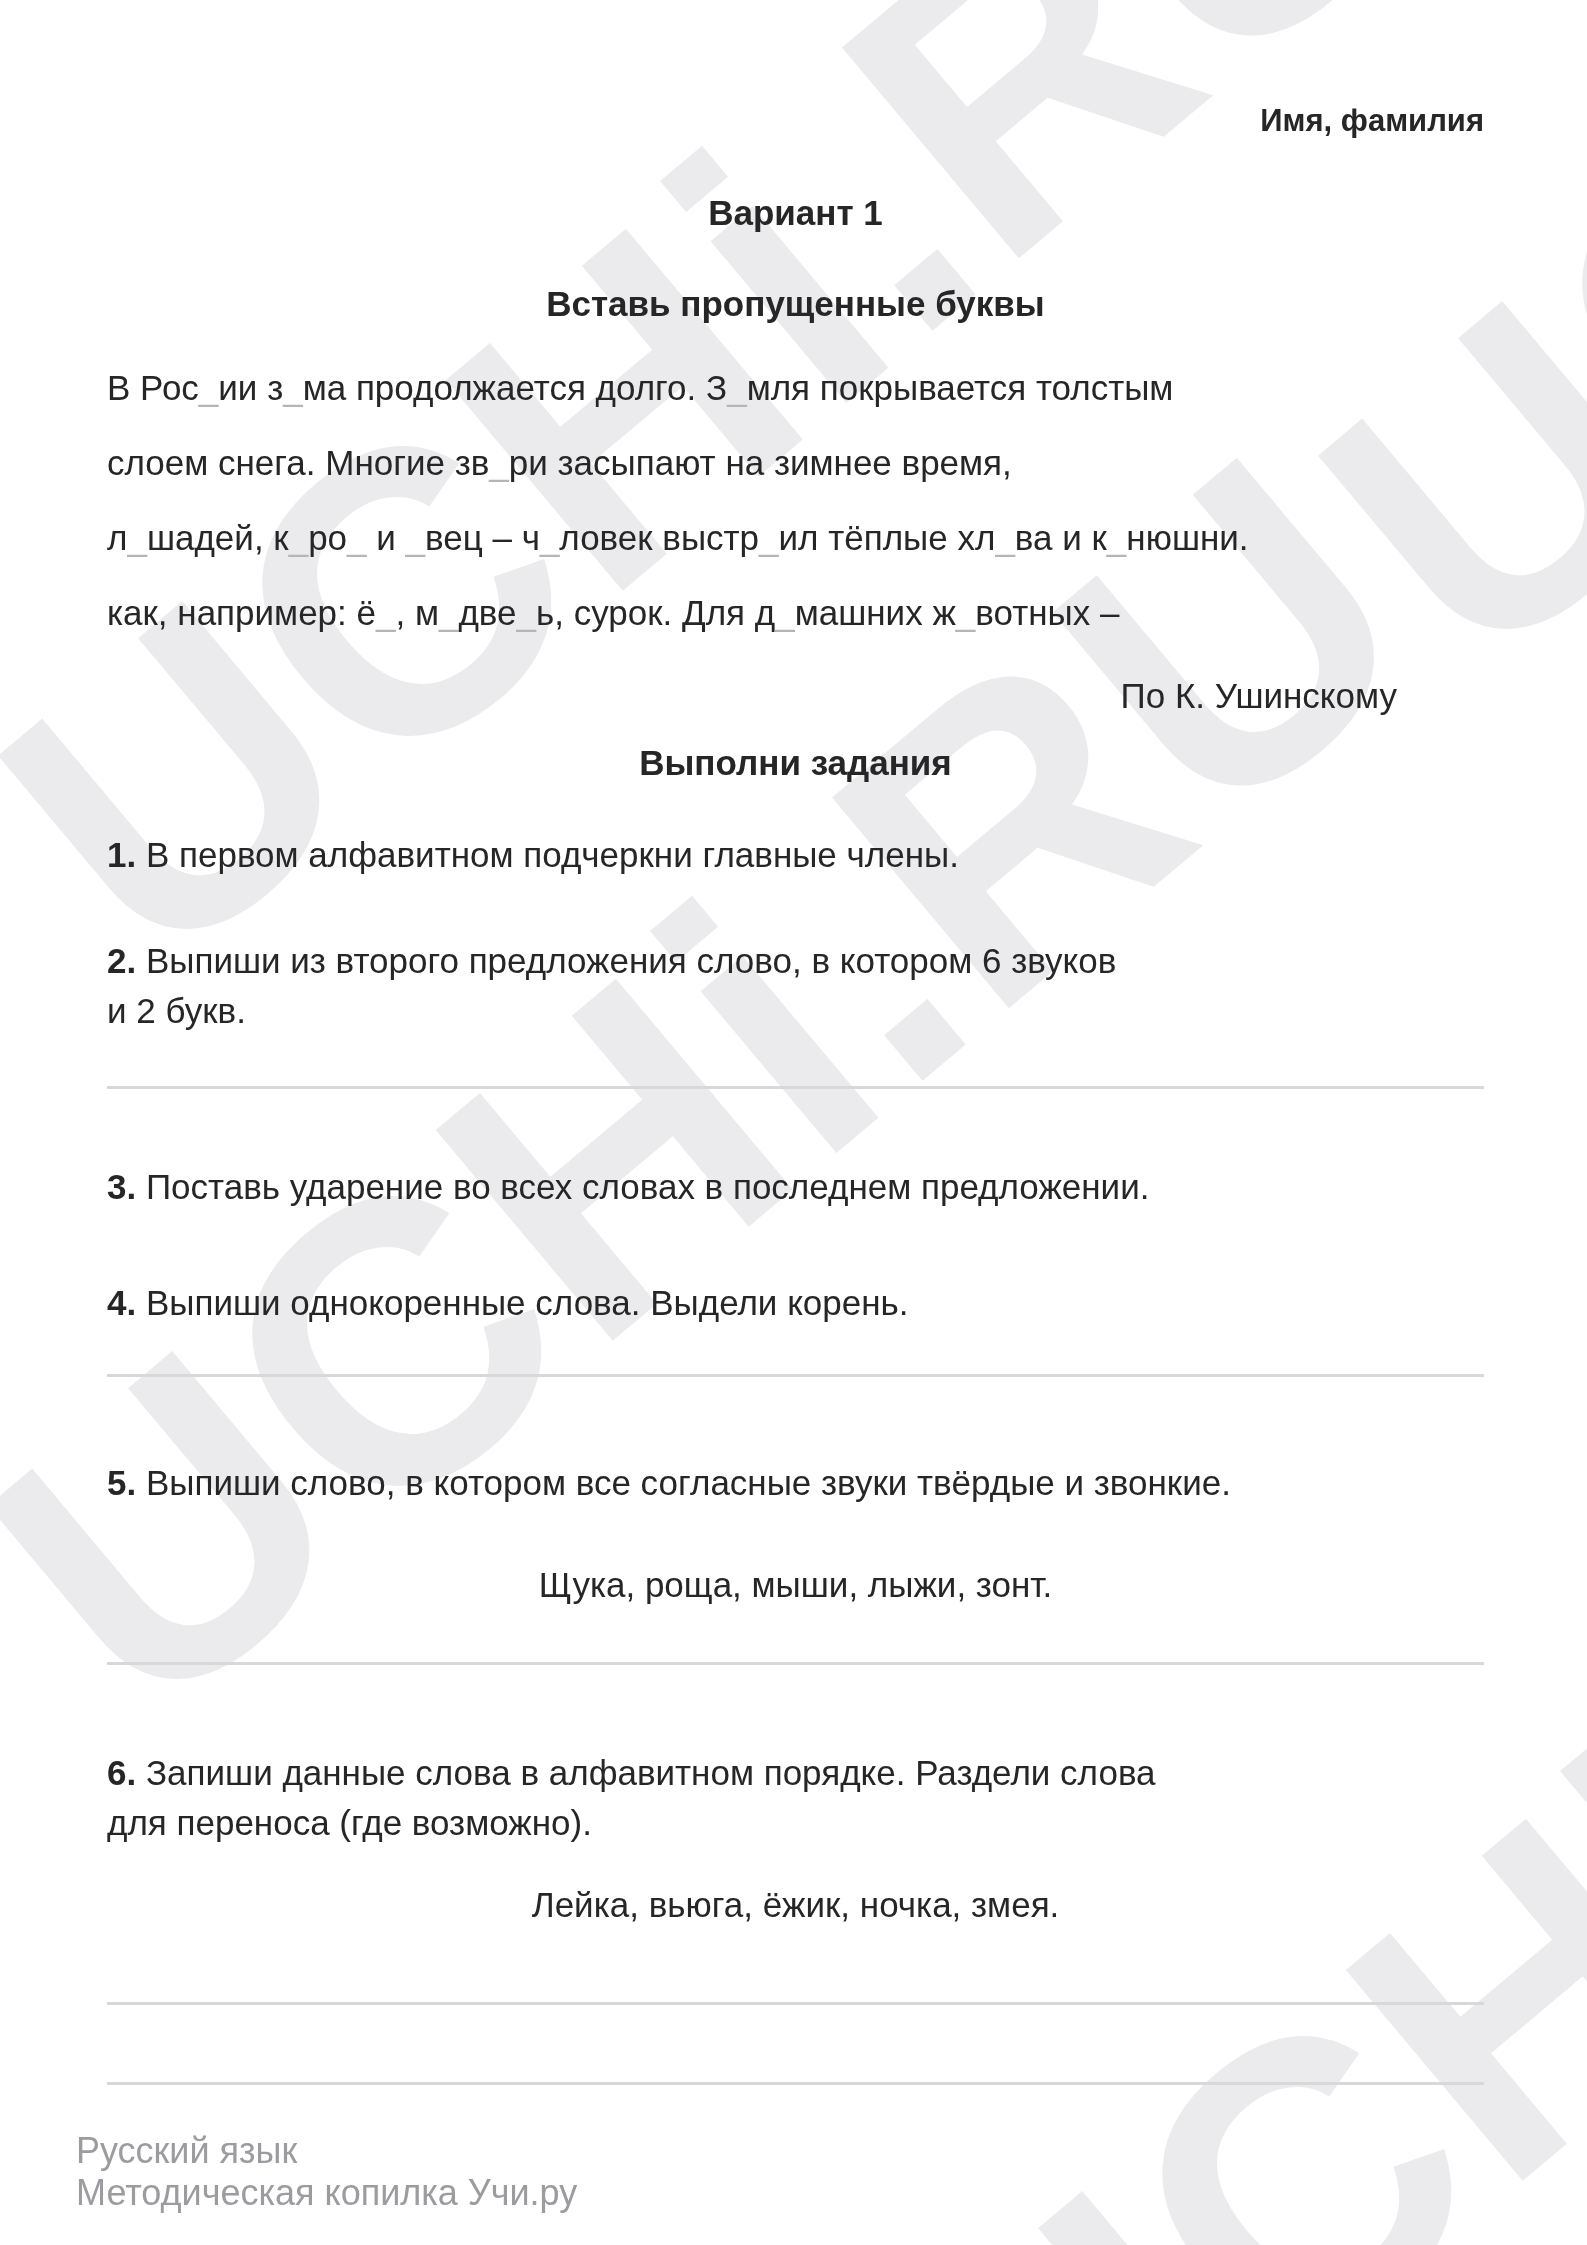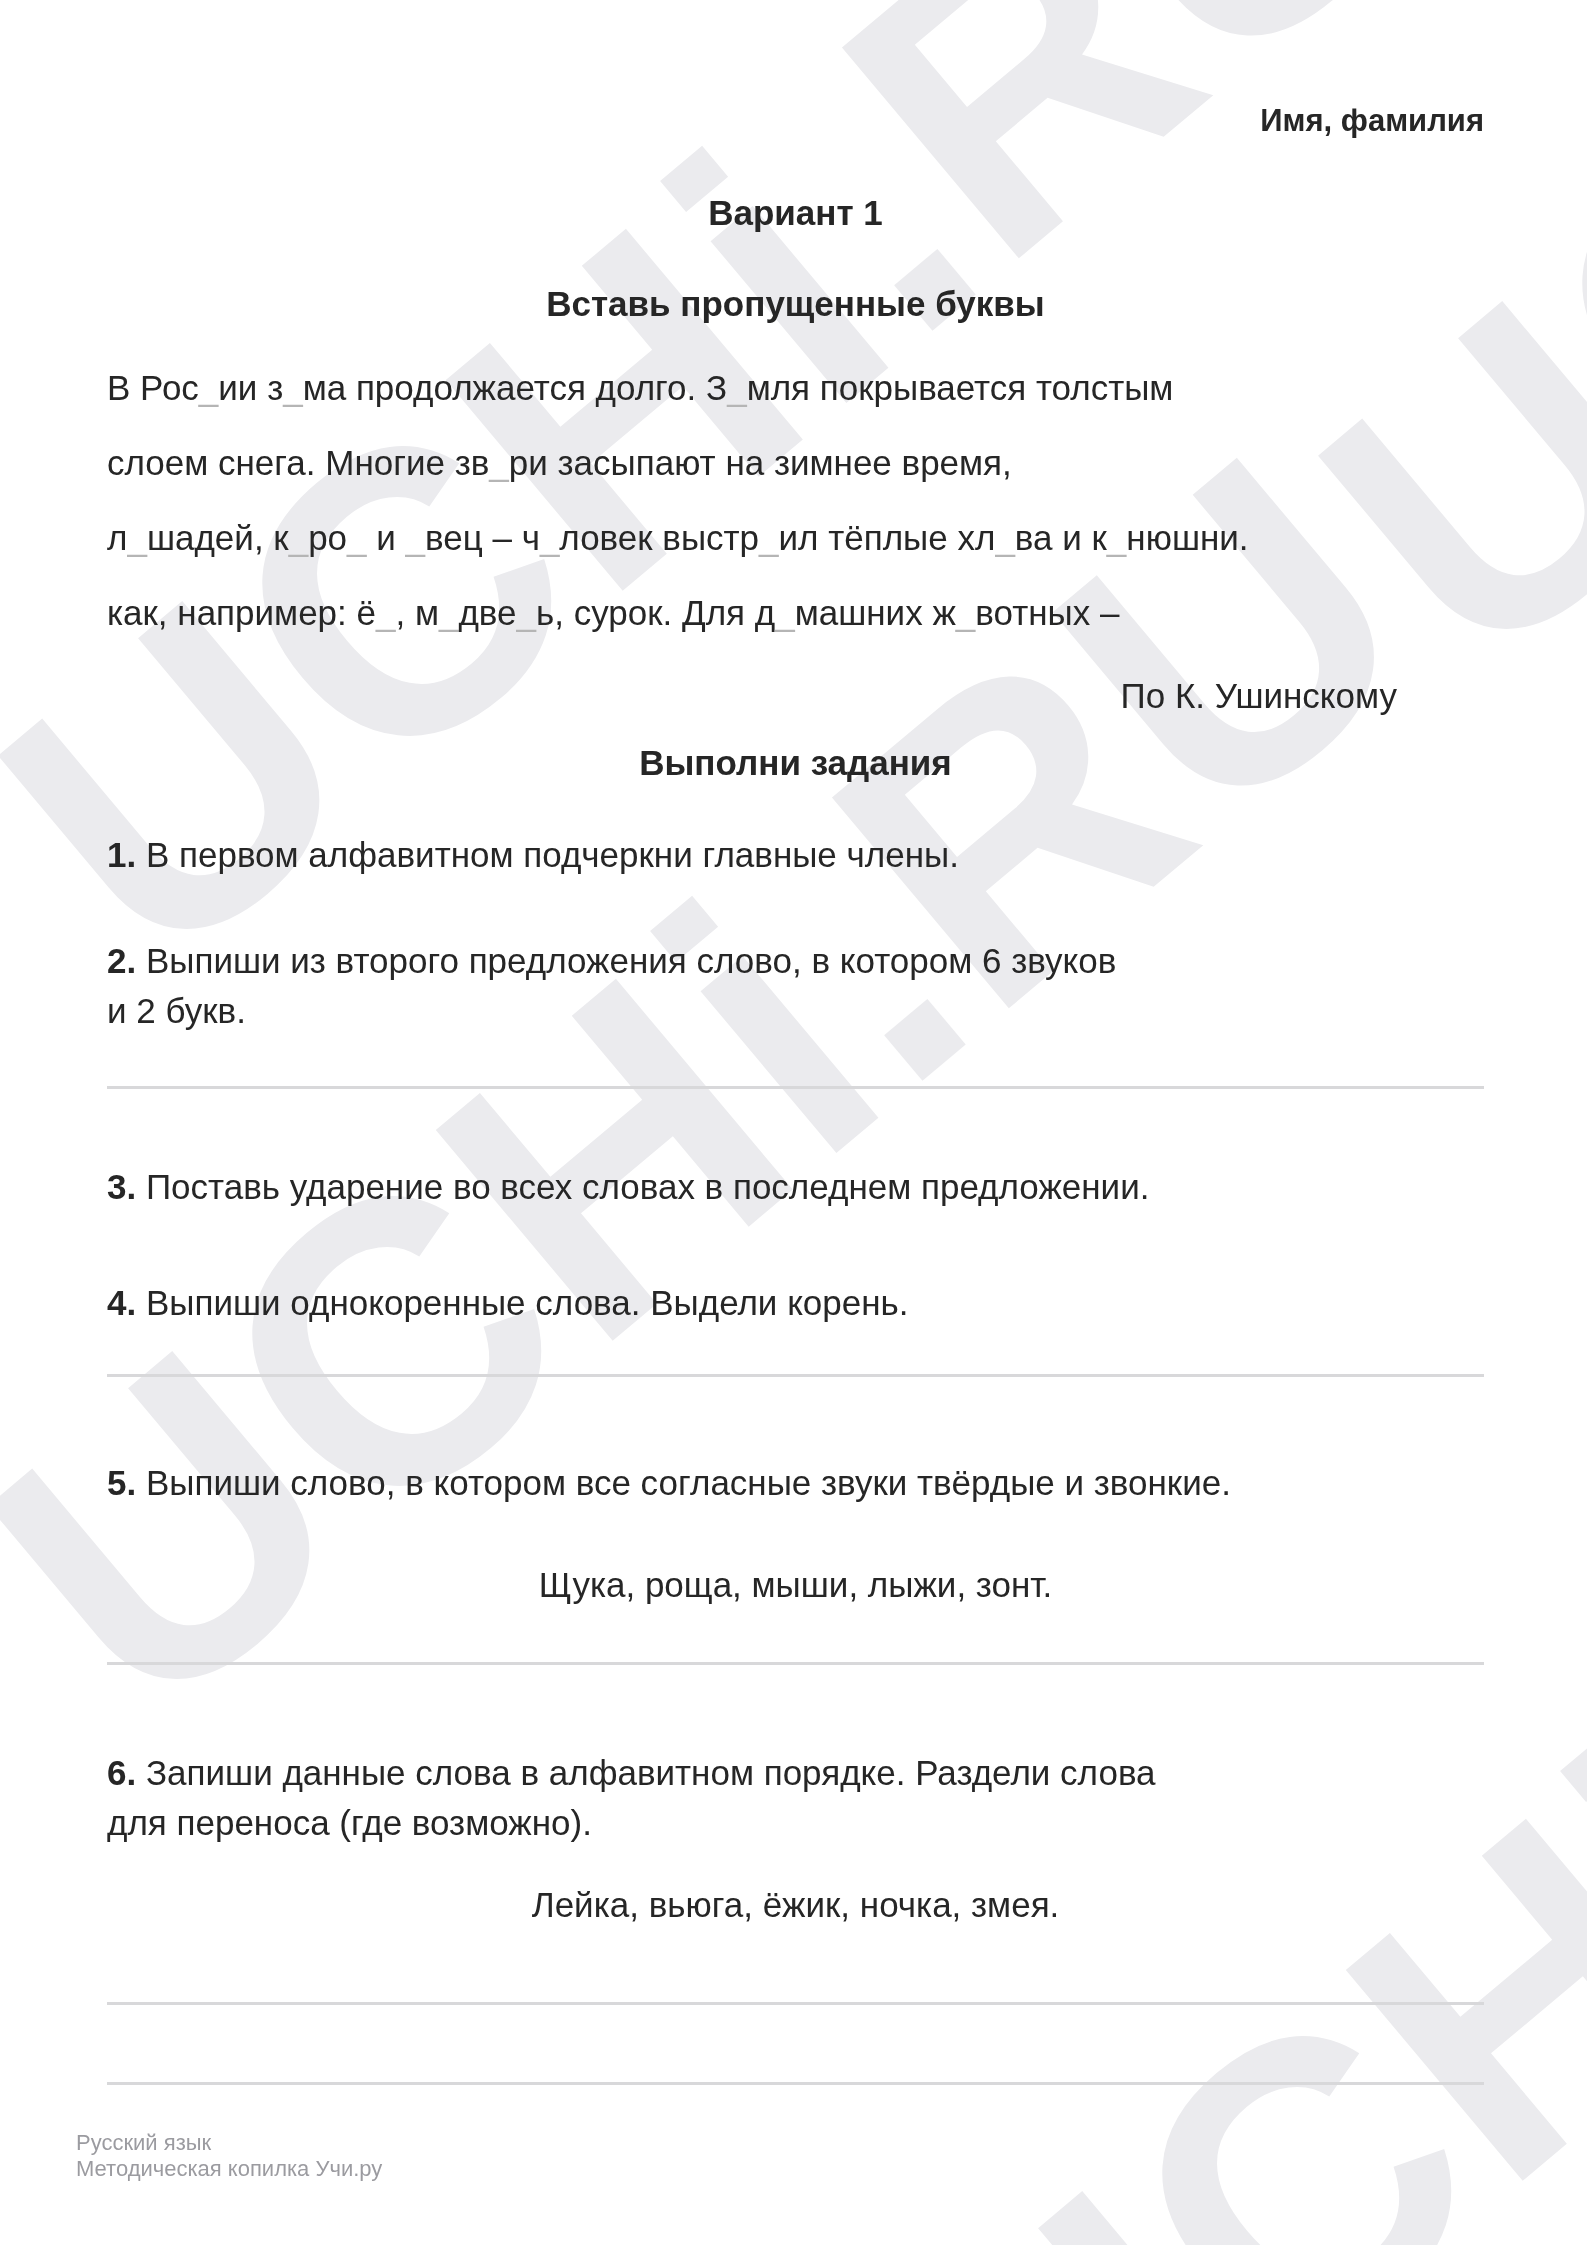--- a/index.html
+++ b/index.html
@@ -89,21 +89,21 @@
   .d2{top:1374px;}
   .d3{top:1662px;}
   .d4{top:2002px;}
   .d5{top:2082px;}
   .footer{
     top:2130px;
     left:76px;
     right:76px;
     display:flex;
     justify-content:space-between;
-    font-size:22px;
+    font-size:36px;
     color:#9b9ba0;
   }
   .blank{color:#b5b5b5;}
 </style>
 </head>
 <body>
 
 <div class="page">
 
   <div class="wm wm1">UCHi.RU</div>

